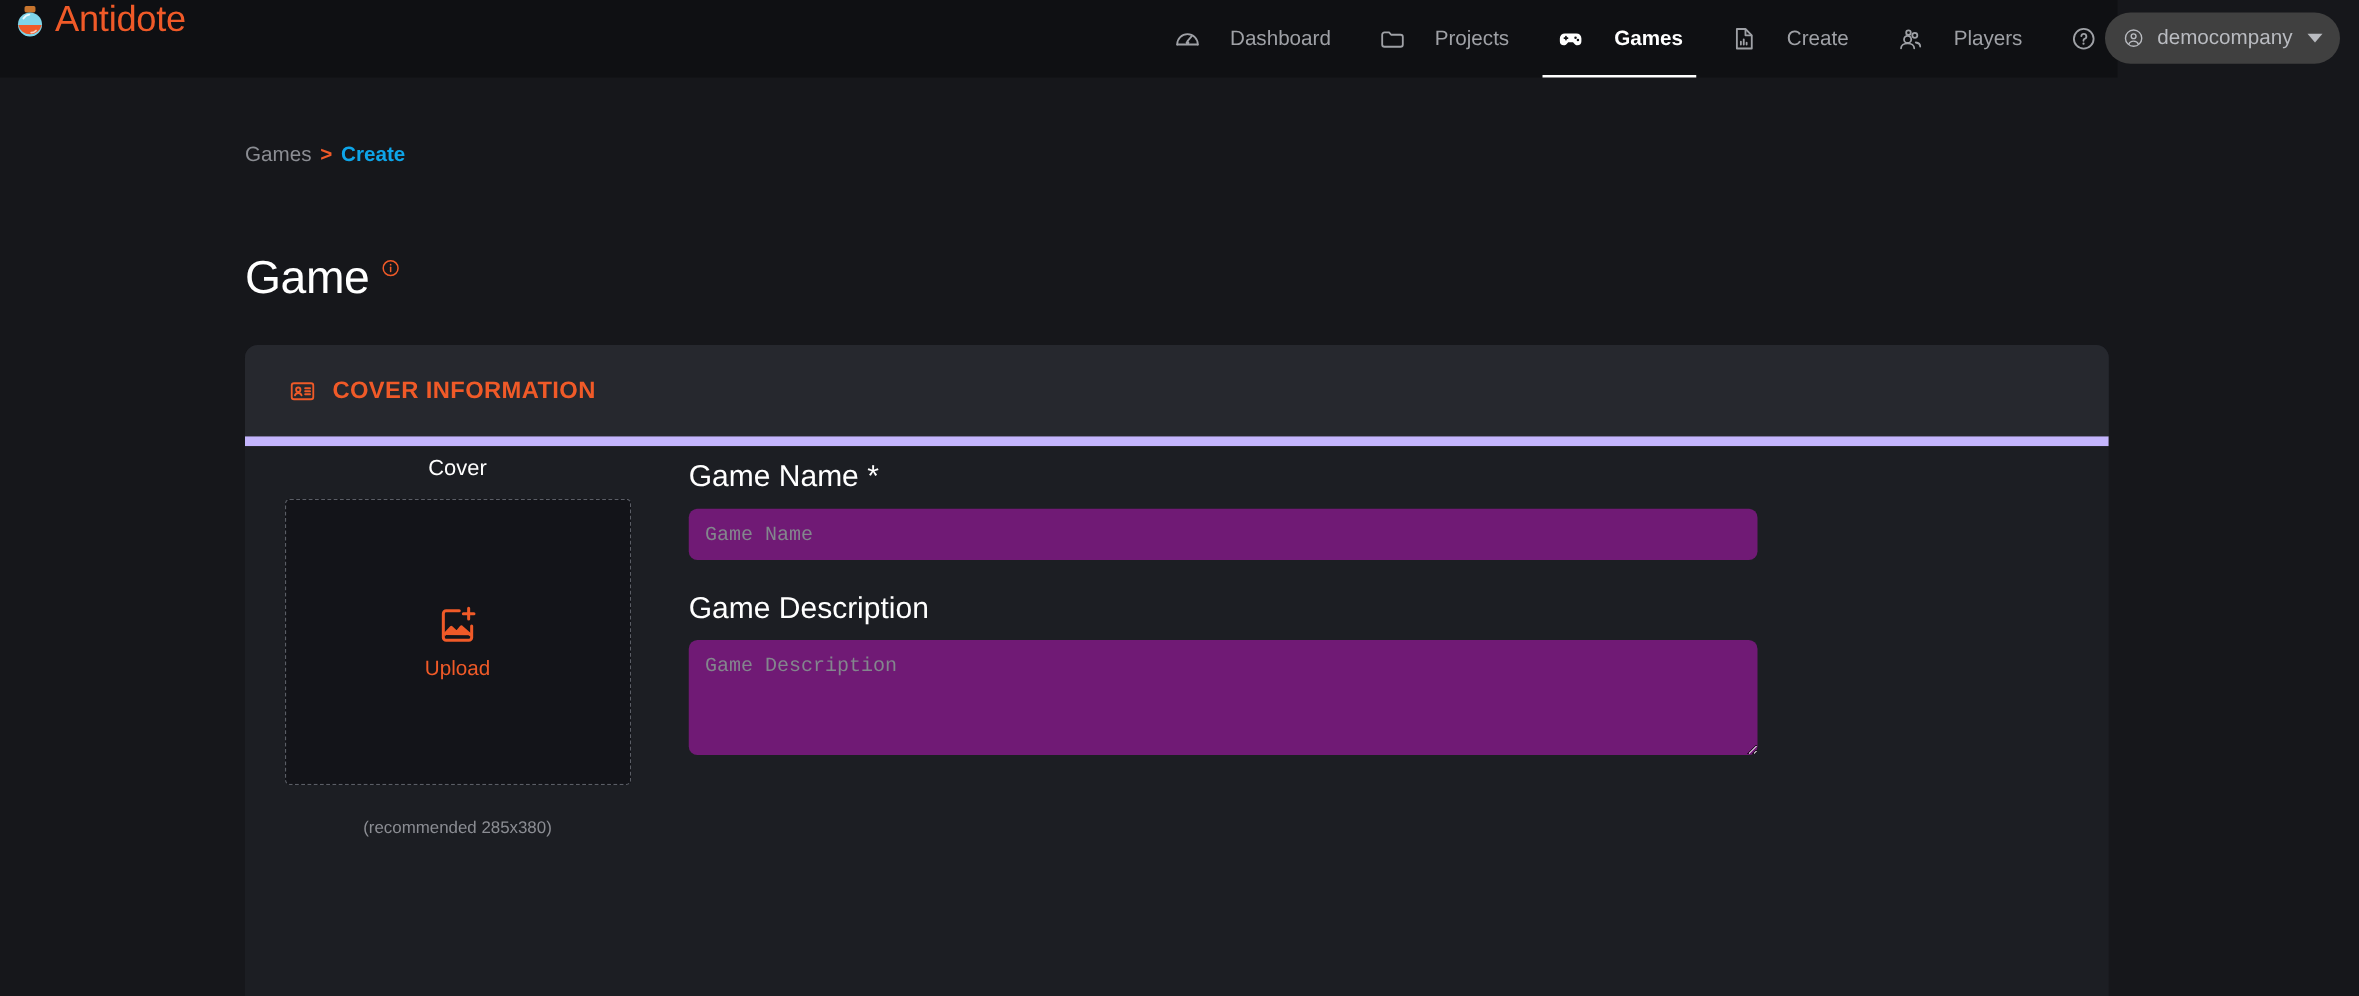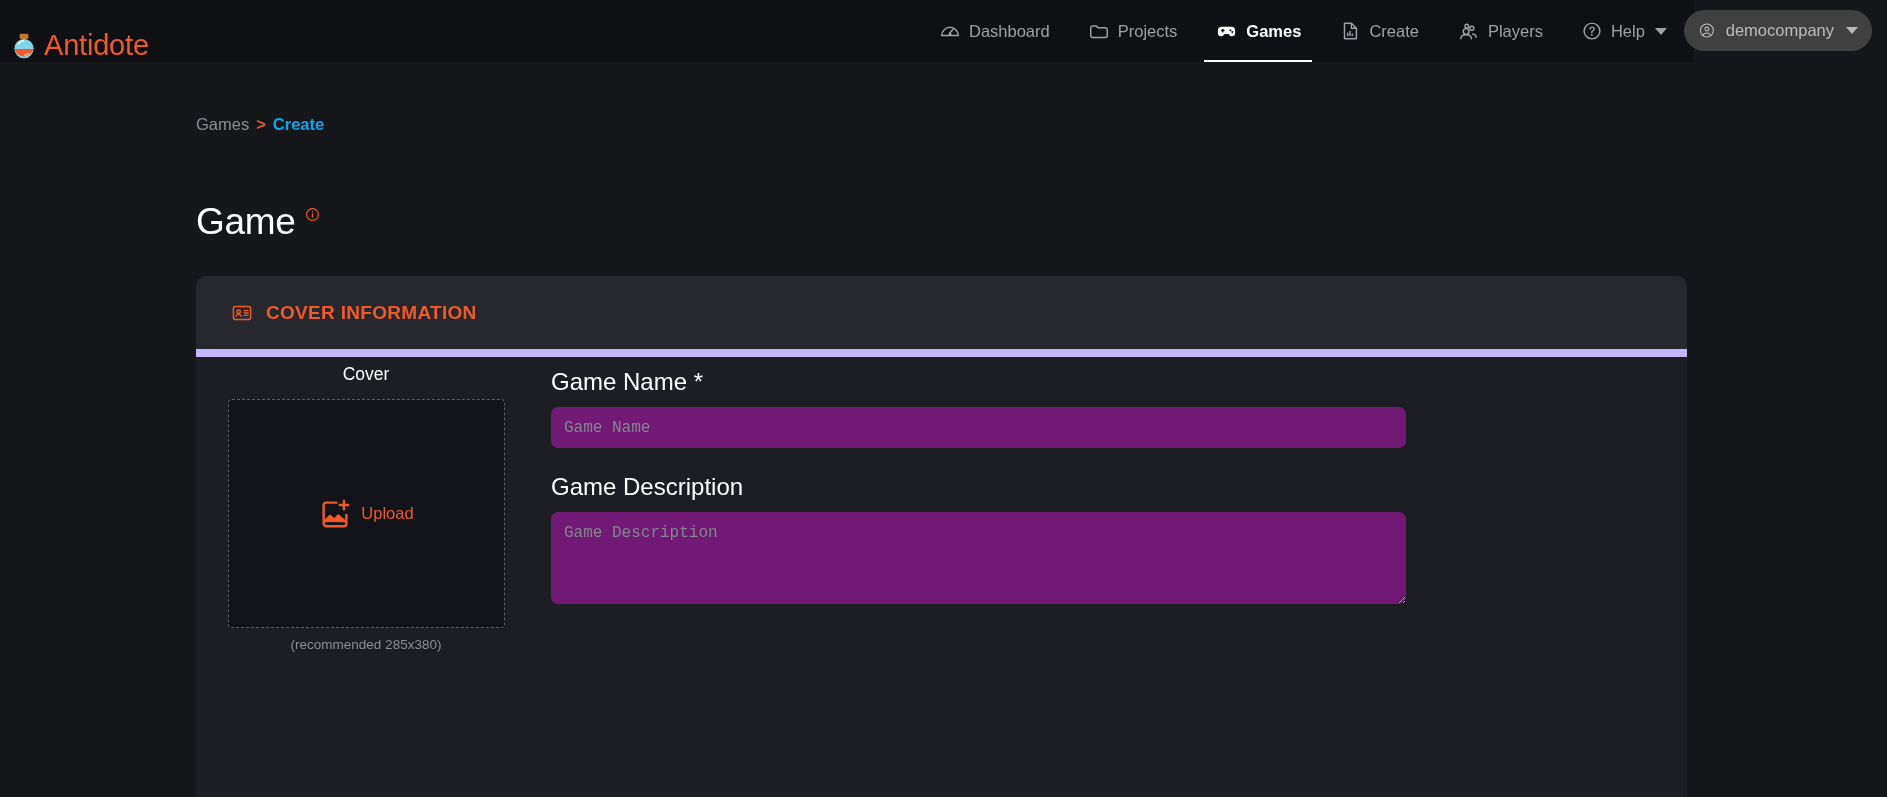--- a/index.html
+++ b/index.html
@@ -11,21 +11,21 @@
     overflow: hidden;
   }
 
   
   .topbar {
     position: absolute;
     left: 0; top: 0;
     width: 1694px; height: 62px;
     background: #0f1013;
     display: flex;
-    align-items: flex-end;
+    align-items: flex-start;
   }
   .brand {
     display: flex;
     align-items: center;
     gap: 6px;
     margin-left: 10px;
   }
   .brand-mark { width: 28px; height: 28px; display: block; }
   .brand-text {
     color: #f05a28;
@@ -38,21 +38,21 @@
     position: absolute;
     left: 920px; top: 0;
     height: 62px;
     display: flex;
     align-items: stretch;
     gap: 0;
   }
   .nav-item {
     display: flex;
     align-items: center;
-    gap: 8px;
+    gap: 23px;
     padding: 12px 19px;
     height: 62px;
     color: #9fa1a6;
     font-size: 16.5px;
     cursor: pointer;
     position: relative;
     white-space: nowrap;
   }
   .nav-item svg { display: block; flex: none; }
   .nav-item.active { color: #ffffff; font-weight: 700; }
@@ -158,34 +158,34 @@
     color: #ffffff;
     font-size: 17.5px;
     margin-bottom: 14px;
   }
   .dropzone {
     width: 277px; height: 229px;
     border: 1.5px dashed #5b5e66;
     border-radius: 4px;
     background: #131419;
     display: flex;
-    flex-direction: row;
+    flex-direction: column;
     align-items: center;
     justify-content: center;
     gap: 9px;
     cursor: pointer;
   }
   .upload-text {
     color: #f05a28;
     font-size: 16.5px;
   }
   .cover-hint {
     color: #8b8d93;
     font-size: 13.5px;
-    margin-top: 9px;
+    margin-top: 26px;
   }
 
   
   .fields-col { flex: 1; padding-top: 4px; max-width: 855px; }
   .field-label {
     color: #ffffff;
     font-size: 24px;
     margin-bottom: 11px;
     display: block;
   }

